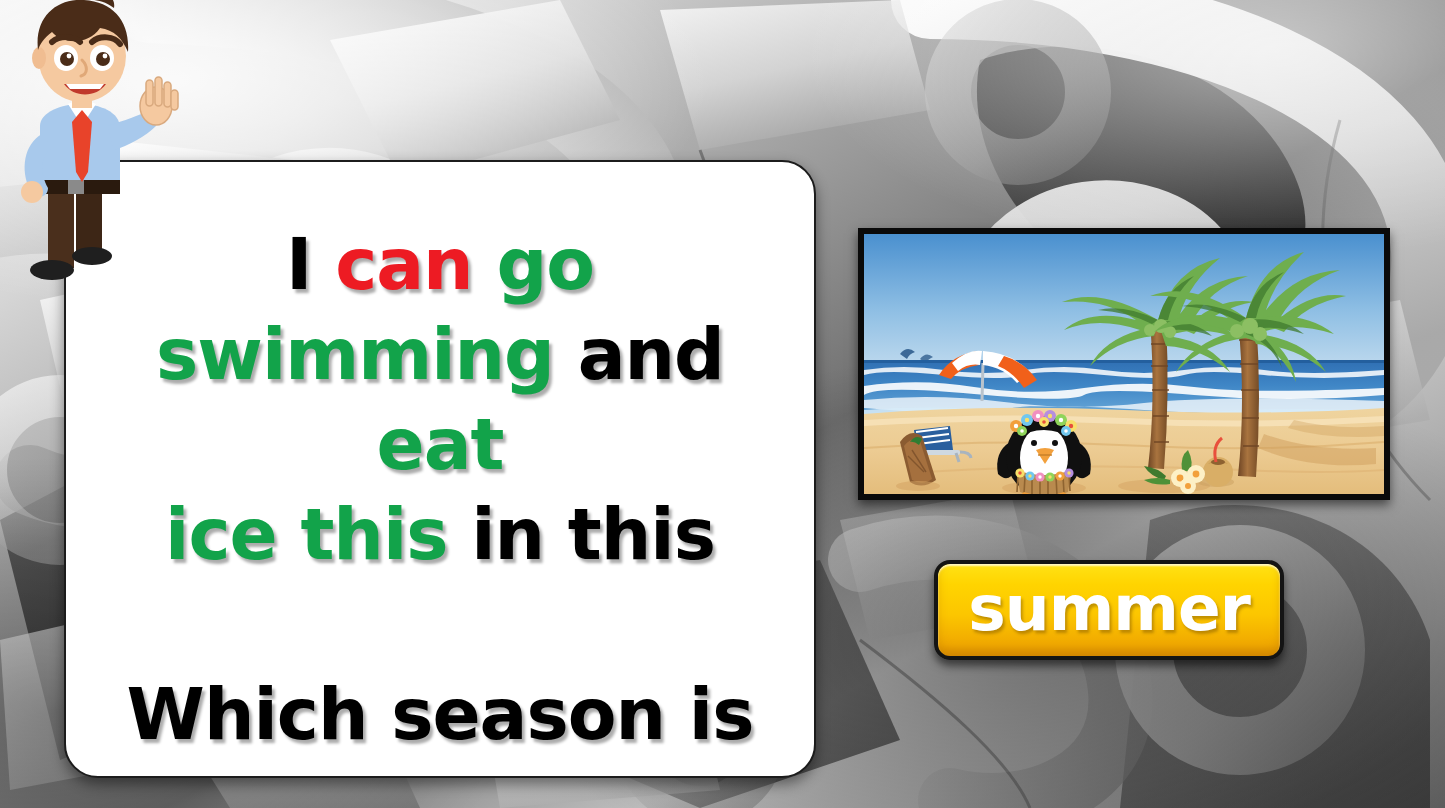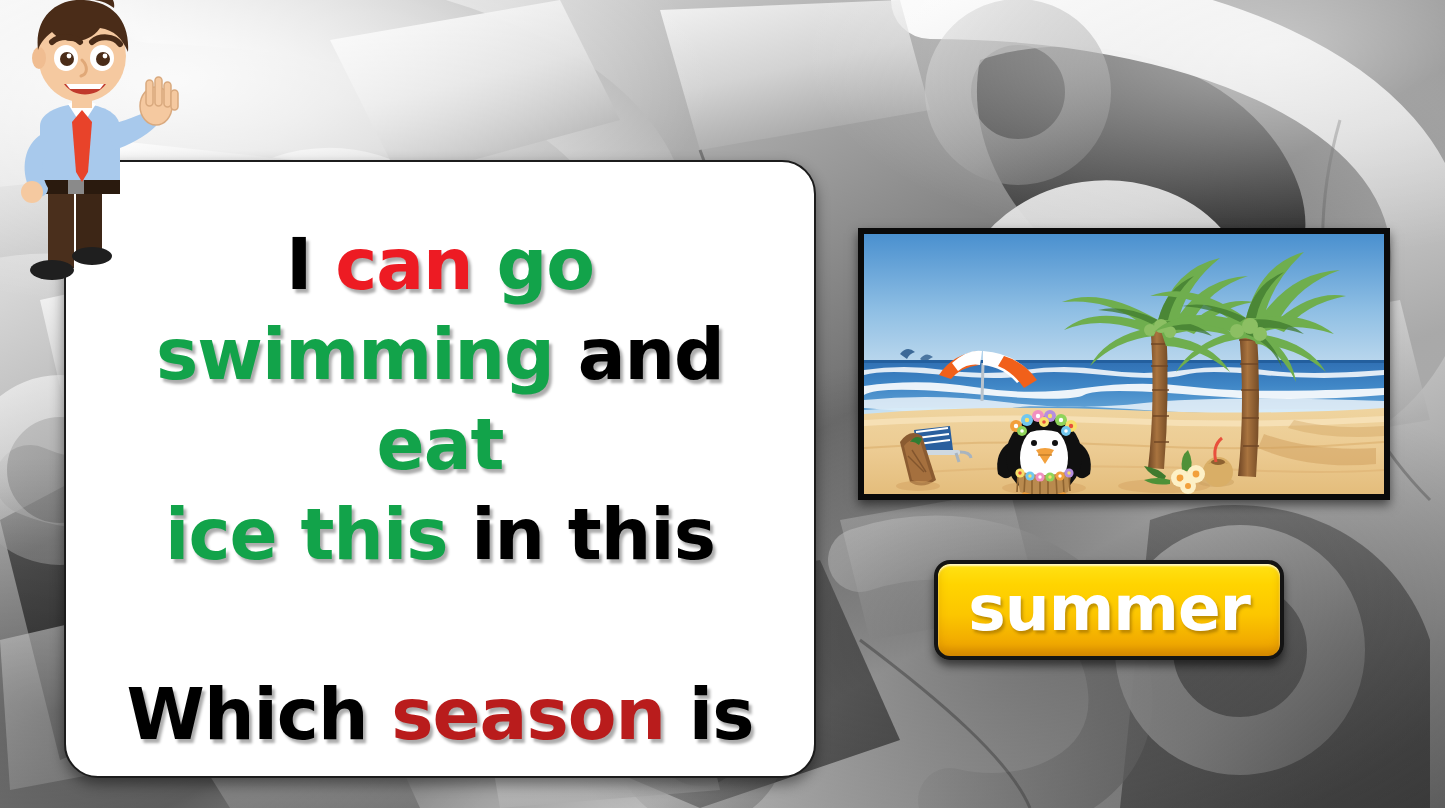--- a/index.html
+++ b/index.html
@@ -48,21 +48,21 @@
     line-height:1.27;
     letter-spacing:-1px;
     color:#000;
     text-shadow:3px 4px 3px rgba(0,0,0,.33);
     padding:0 18px;
     box-sizing:border-box;
     margin-top:42px;
   }
   .w-red{color:#ed1b23;}
   .w-green{color:#12a34a;}
-  .w-blue{color:#b91c1c;}
+  .w-blue{color:#000000;}
 
   
   .peel-shadow{
     position:absolute;left:96px;top:140px;
     width:360px;height:44px;
     background:linear-gradient(100deg,#0d0d0d 0%, #2b2b2b 40%, #555 70%, #888 100%);
     clip-path:polygon(0% 12%, 100% 100%, 0% 100%);
     z-index:5;
   }
   .peel{

